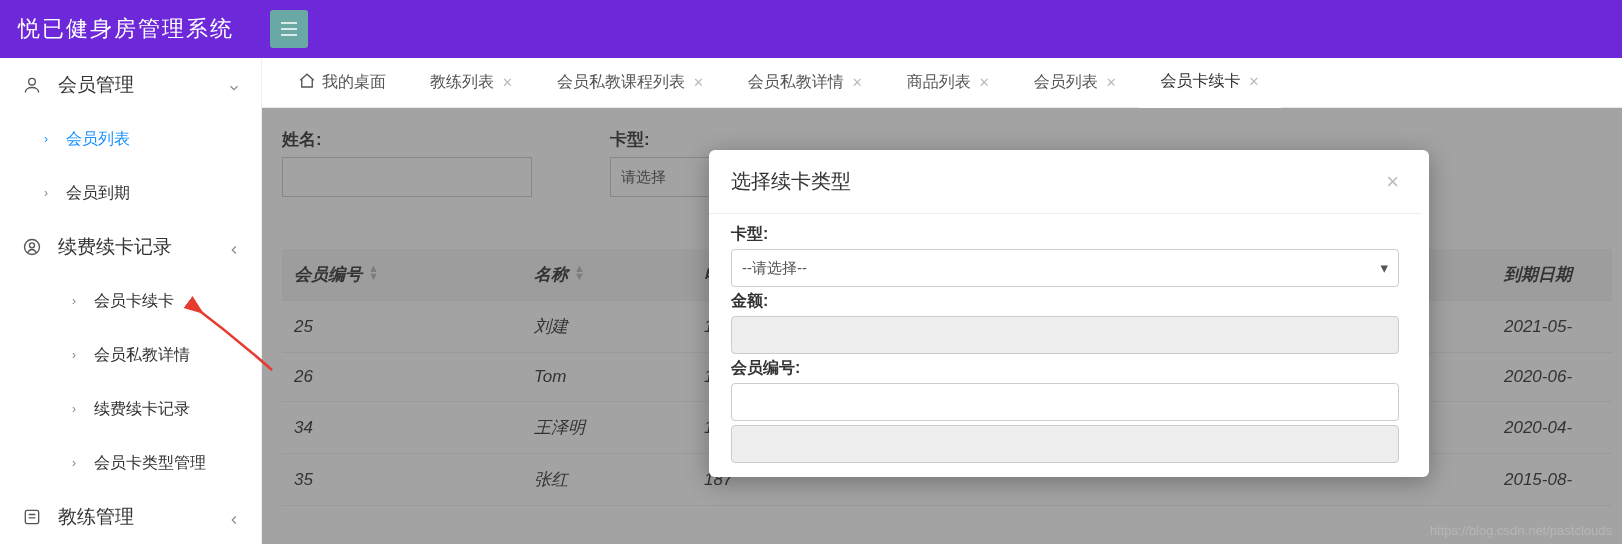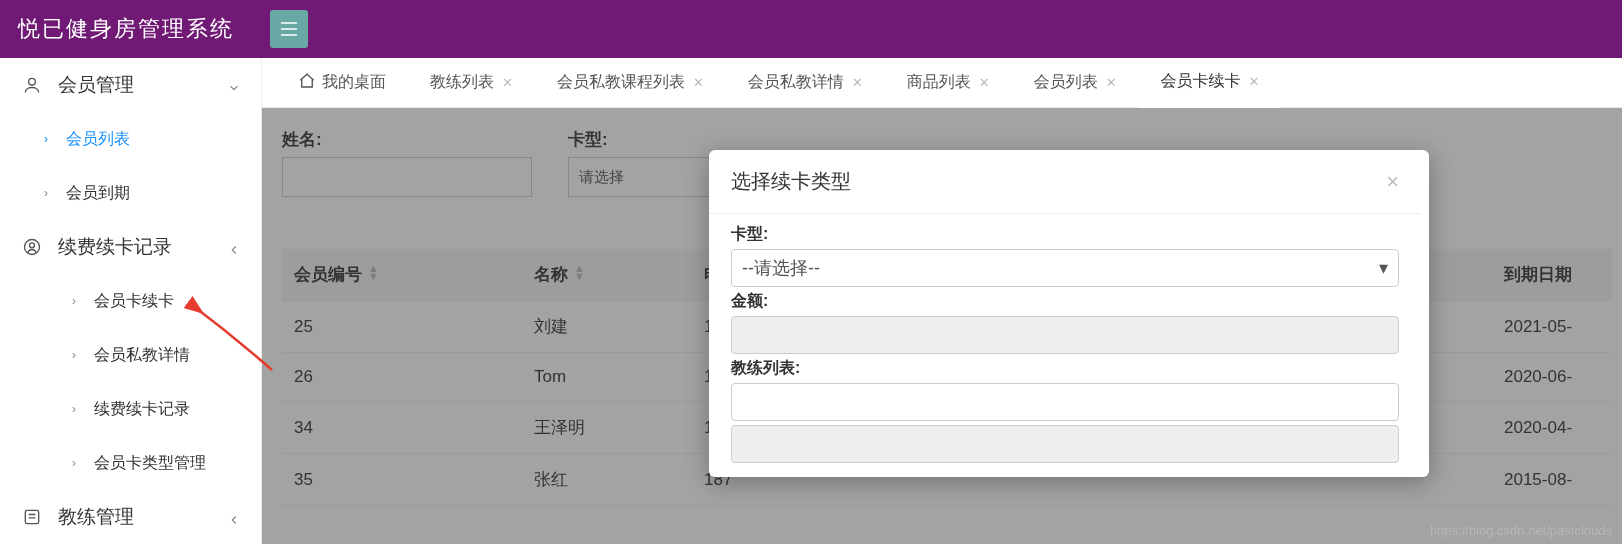--- a/index.html
+++ b/index.html
@@ -1,17 +1,17 @@
 <!DOCTYPE html>
 <html><head>
 <meta charset="utf-8">
 <style>
   * { box-sizing: border-box; margin: 0; padding: 0; }
   html, body { width: 1622px; height: 544px; font-family: "Microsoft YaHei", Arial, sans-serif; font-size: 15px; color: #333; overflow: hidden; background: #fff; }
-  .topbar { height: 58px; background: #701a75; display: flex; align-items: center; padding: 0 18px; color: #fff; }
+  .topbar { height: 58px; background: #6d28d9; display: flex; align-items: center; padding: 0 18px; color: #fff; }
   .brand { font-size: 22px; letter-spacing: 2px; }
   .menu-toggle { width: 38px; height: 38px; background: #6aa8a5; margin-left: 36px; border-radius: 3px; display: flex; align-items: center; justify-content: center; }
   .menu-toggle svg { stroke: #fff; }
   .layout { display: flex; height: calc(100% - 58px); }
   .sidebar { width: 262px; border-right: 1px solid #eee; background: #fff; overflow: hidden; }
   .side-item { display: flex; align-items: center; height: 54px; padding: 0 20px 0 22px; color: #333; cursor: pointer; font-size: 19px; }
   .side-item.sub { padding-left: 44px; font-size: 16px; }
   .side-item.sub2 { padding-left: 72px; font-size: 16px; }
   .side-item .ico { width: 20px; height: 20px; margin-right: 16px; display: inline-flex; align-items: center; justify-content: center; }
   .side-item .arr { margin-left: auto; width: 14px; height: 14px; }
@@ -19,41 +19,41 @@
   .side-item.sub .bullet, .side-item.sub2 .bullet { margin-right: 18px; color: #888; font-size: 12px; }
   .side-item.active .bullet { color: #1890ff; }
   .main { flex: 1; display: flex; flex-direction: column; position: relative; }
   .tabs { height: 50px; display: flex; align-items: center; border-bottom: 1px solid #e8e8e8; background: #fff; padding-left: 14px; }
   .tab { display: flex; align-items: center; padding: 0 22px; height: 50px; color: #555; cursor: pointer; font-size: 16px; }
   .tab .close { margin-left: 8px; color: #bbb; font-size: 13px; }
   .tab.active { color: #333; border-bottom: 3px solid #fff; background: #fff; margin-bottom: -1px; }
   .tab .home-ico { margin-right: 6px; }
   .content { flex: 1; position: relative; background: #fff; }
   .content-inner { position: absolute; inset: 0; padding: 20px 20px 0 20px; }
-  .filters { display: flex; gap: 36px; }
+  .filters { display: flex; gap: 78px; }
   .filter-col { display: flex; flex-direction: column; }
   .filter-col label { font-weight: bold; font-size: 17px; margin-bottom: 6px; }
   .inp { width: 250px; height: 40px; border: 1px solid #ccc; background: #fff; padding: 0 10px; font-size: 15px; color: #555; display: flex; align-items: center; justify-content: space-between; }
   .table { margin-top: 52px; width: 100%; border-collapse: collapse; table-layout: fixed; }
-  .table th, .table td { text-align: left; padding: 14px 12px; border-bottom: 1px solid #eee; font-size: 17px; }
+  .table th, .table td { text-align: left; padding: 14px 12px; border-bottom: 1px solid #eee; font-size: 17px; font-style: italic; }
   .table th { font-weight: bold; background: #f5f5f5; }
   .table th .sort { margin-left: 6px; color: #bbb; font-size: 11px; display:inline-block; line-height:8px; }
   .col-id { width: 240px; }
   .col-name { width: 170px; }
   .col-phone { width: 800px; }
   .col-date { width: 120px; }
   .overlay { position: absolute; inset: 0; background: rgba(50,50,50,0.45); pointer-events: none; }
   .modal { position: absolute; left: 709px; top: 150px; width: 720px; background: #fff; border-radius: 6px; box-shadow: 0 5px 25px rgba(0,0,0,.3); padding: 0 8px 10px 0; z-index: 10; }
   .modal-head { display: flex; align-items: center; justify-content: space-between; padding: 18px 22px; border-bottom: 1px solid #eee; }
   .modal-head h3 { font-size: 20px; font-weight: 500; }
   .modal-head .x { color: #bbb; font-size: 22px; cursor: pointer; }
   .modal-body { padding: 10px 22px 0 22px; }
   .fld { margin-bottom: 4px; }
   .fld label { font-weight: bold; font-size: 16px; display: block; margin-bottom: 4px; }
-  .fld .ctl { width: 100%; height: 38px; border: 1px solid #ccc; border-radius: 4px; background: #fff; padding: 0 10px; font-size: 18px; color: #555; display: flex; align-items: center; justify-content: space-between; }
+  .fld .ctl { width: 100%; height: 38px; border: 1px solid #ccc; border-radius: 4px; background: #fff; padding: 0 10px; font-size: 15px; color: #555; display: flex; align-items: center; justify-content: space-between; }
   .fld .ctl.readonly { background: #eeeeee; }
   .arrow { position: absolute; left: 172px; top: 295px; pointer-events: none; }
   .watermark { position: absolute; right: 10px; bottom: 6px; font-size: 13px; color: #bbb; opacity: .8; }
 </style>
 </head>
 <body>
 
 <div class="topbar">
   <span class="brand">悦已健身房管理系统</span>
   <div class="menu-toggle">
@@ -248,21 +248,21 @@
       <div class="ctl">
         <span>--请选择--</span>
         <span>▾</span>
       </div>
     </div>
     <div class="fld">
       <label>金额:</label>
       <div class="ctl readonly"></div>
     </div>
     <div class="fld">
-      <label>教练列表:</label>
+      <label>会员编号:</label>
       <div class="ctl"></div>
     </div>
     <div class="fld">
       <div class="ctl readonly"></div>
     </div>
   </div>
 </div>
 
 <div class="watermark">https://blog.csdn.net/pastclouds</div>
 

